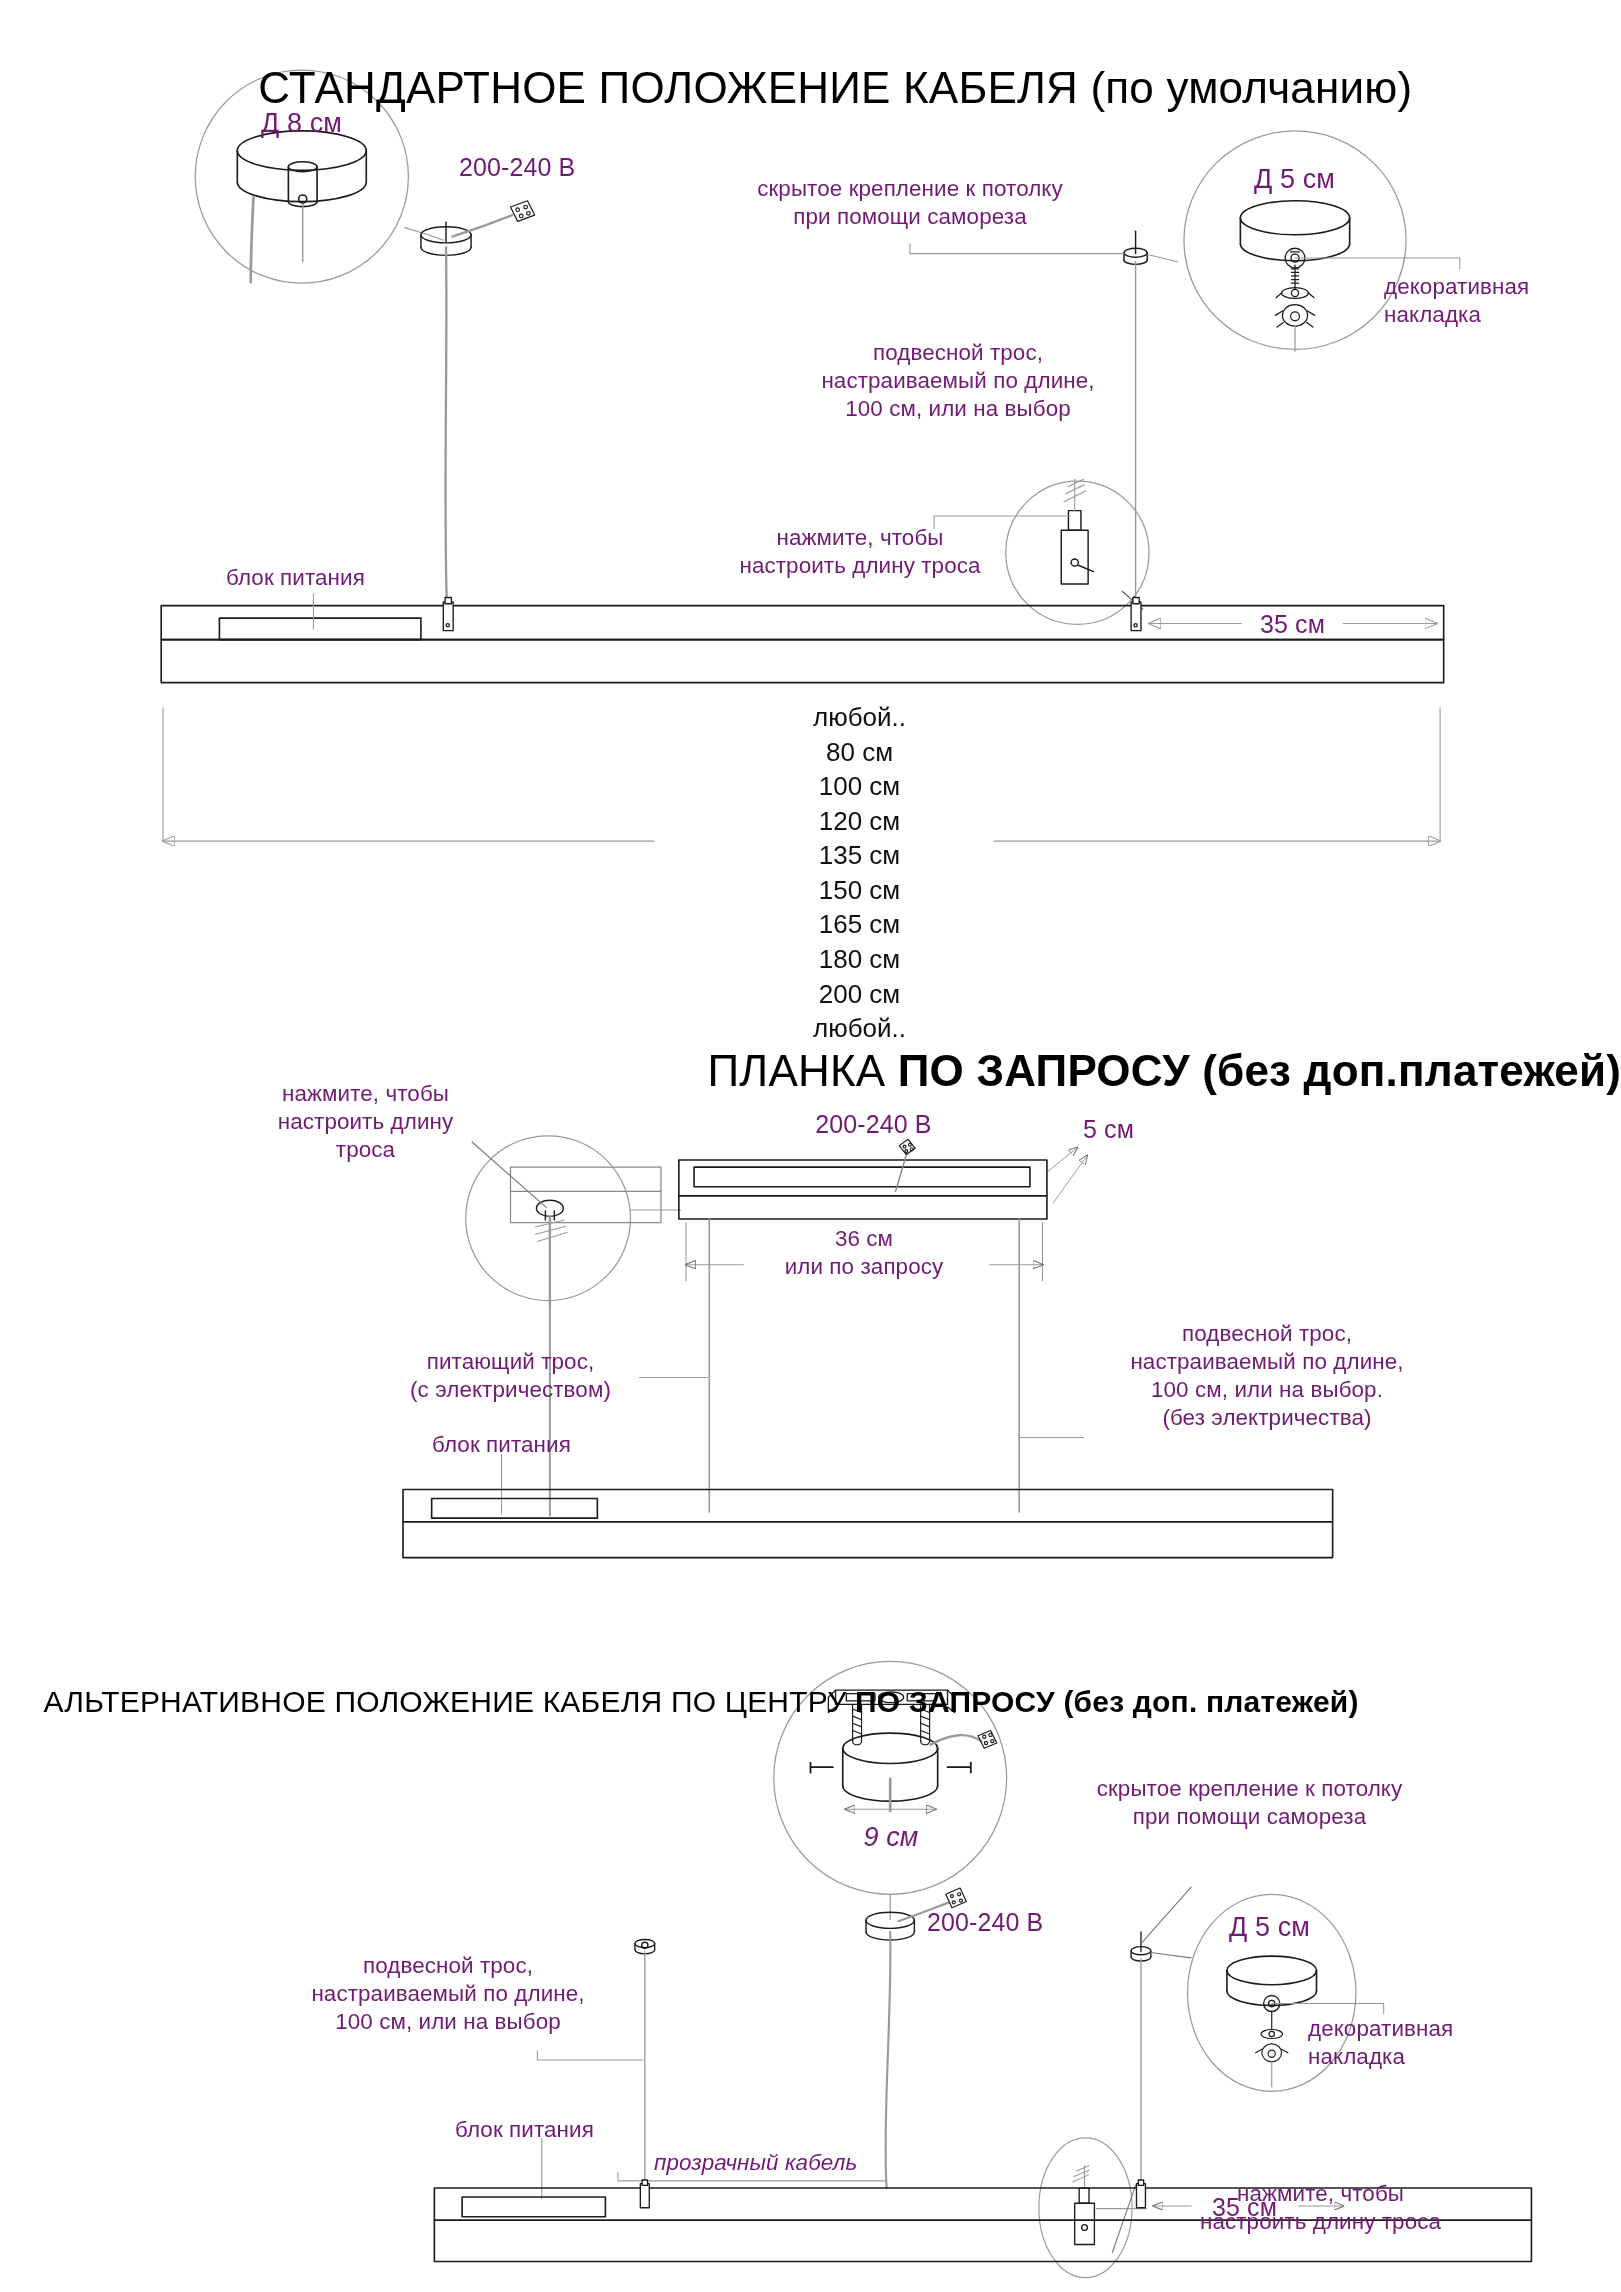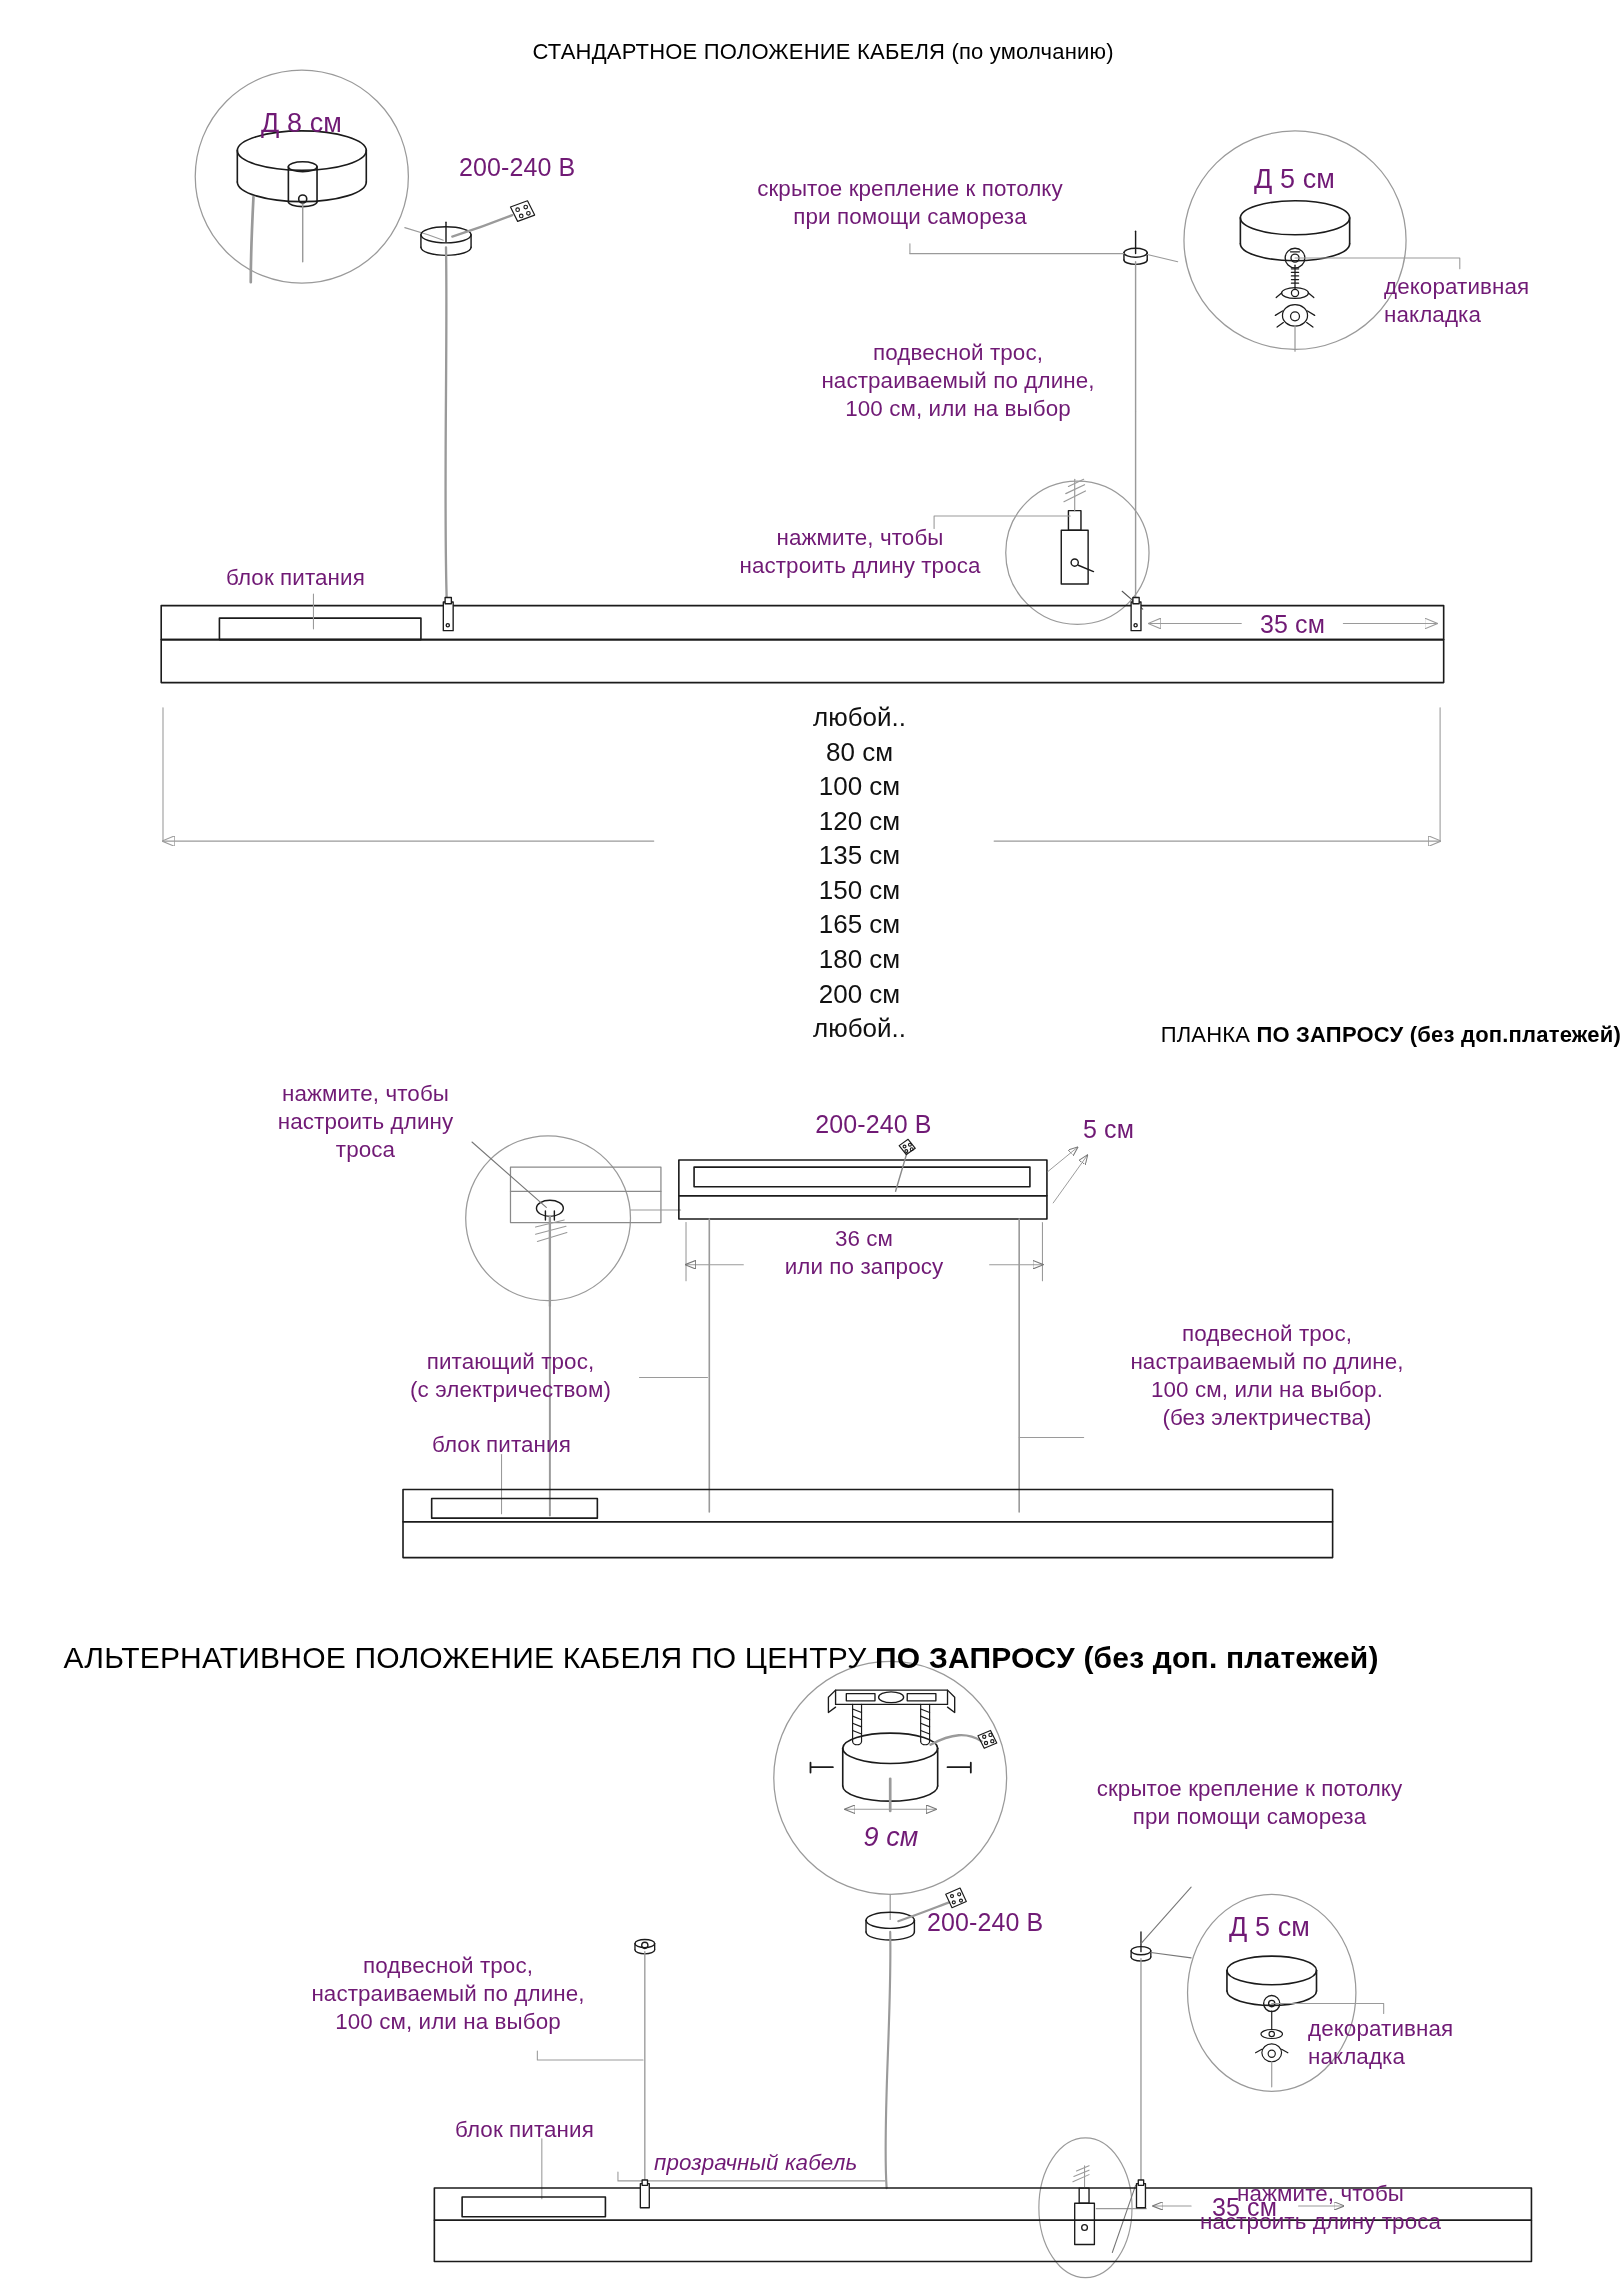--- a/index.html
+++ b/index.html
@@ -19,21 +19,21 @@
     color:#701a75;
     white-space:pre;
     letter-spacing:0.1px;
   }
   .txt.c{text-align:center;}
   .txt.l{text-align:left;}
 
   
   .sec-title{
     position:absolute;
-    font-size:22px;
+    font-size:44px;
     letter-spacing:0.2px;
     white-space:pre;
     color:#000;
   }
   .sec-title .bold{font-weight:bold;}
 
   
   svg.layer{position:absolute;left:0;top:0;width:1621px;height:2293px;overflow:visible;}
 </style>
 </head>
@@ -508,21 +508,21 @@
   </svg>
 
   <div class="sec-title" style="left:0;top:12.5px;width:1621px;text-align:center;">
     <span>СТАНДАРТНОЕ ПОЛОЖЕНИЕ КАБЕЛЯ (по умолчанию)</span><span class="bold"></span>
   </div>
 
   <div class="sec-title" style="left:0;top:996px;width:1621px;text-align:right;">
     <span>ПЛАНКА </span><span class="bold">ПО ЗАПРОСУ (без доп.платежей)</span>
   </div>
 
-  <div class="sec-title" style="left:0;top:1607px;width:1368px;text-align:center;font-size:30px;padding-left:20px;">
+  <div class="sec-title" style="left:0;top:1651px;width:1368px;text-align:center;font-size:30px;">
     <span>АЛЬТЕРНАТИВНОЕ ПОЛОЖЕНИЕ КАБЕЛЯ ПО ЦЕНТРУ </span><span class="bold">ПО ЗАПРОСУ (без доп. платежей)</span>
   </div>
 
   <div class="txt c" style="left:212px;top:107px;width:179px;font-size:27px;">Д 8 см</div>
 
   <div class="txt l" style="left:459px;top:152px;width:215px;font-size:25px;">200-240 В</div>
 
   <div class="txt c" style="left:695px;top:175px;width:430px;">скрытое крепление к потолку
 при помощи самореза</div>
 

